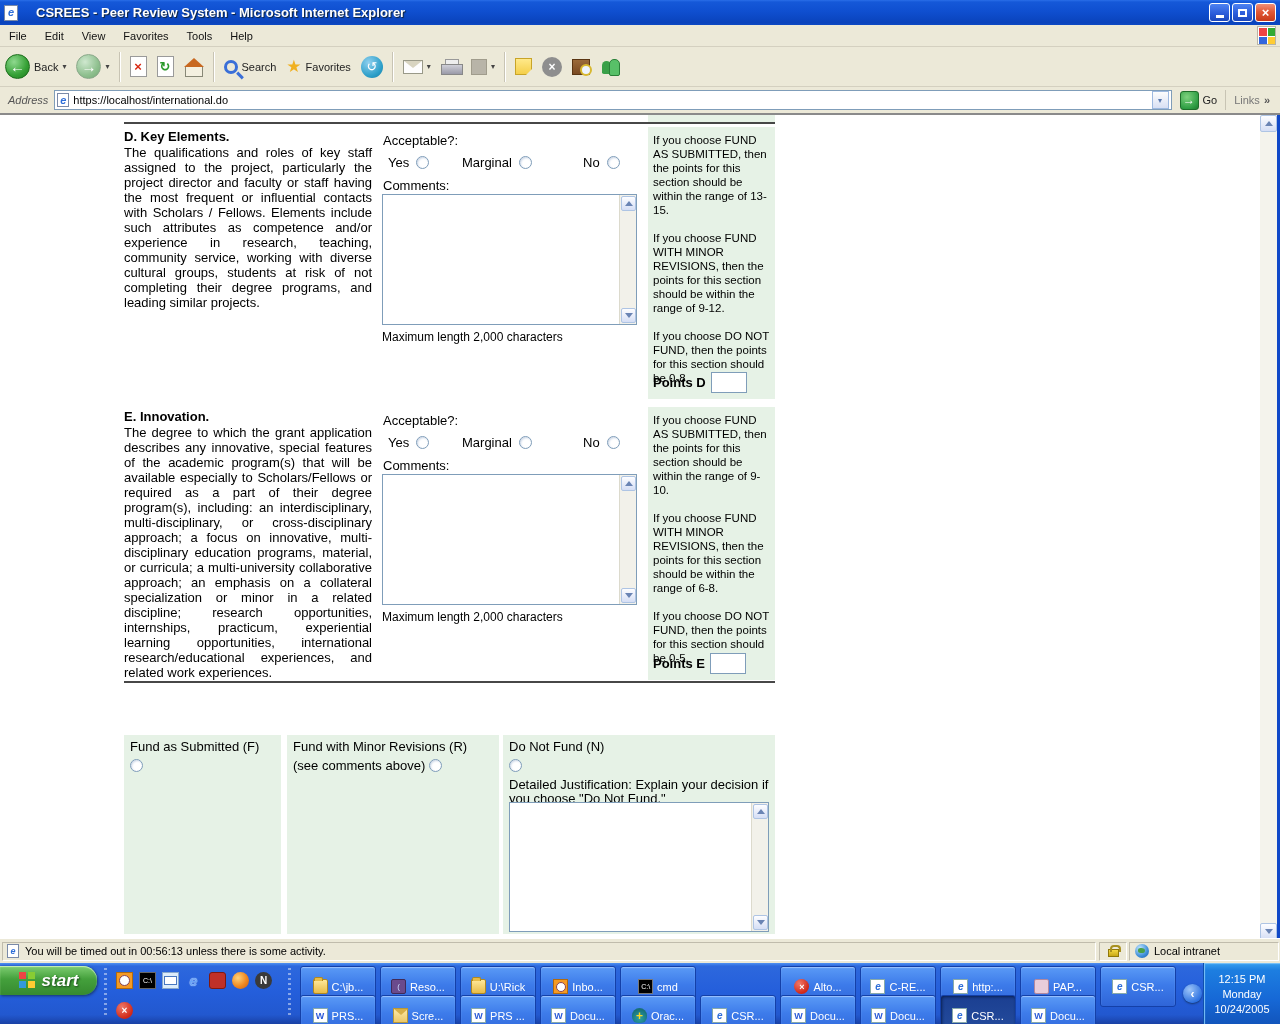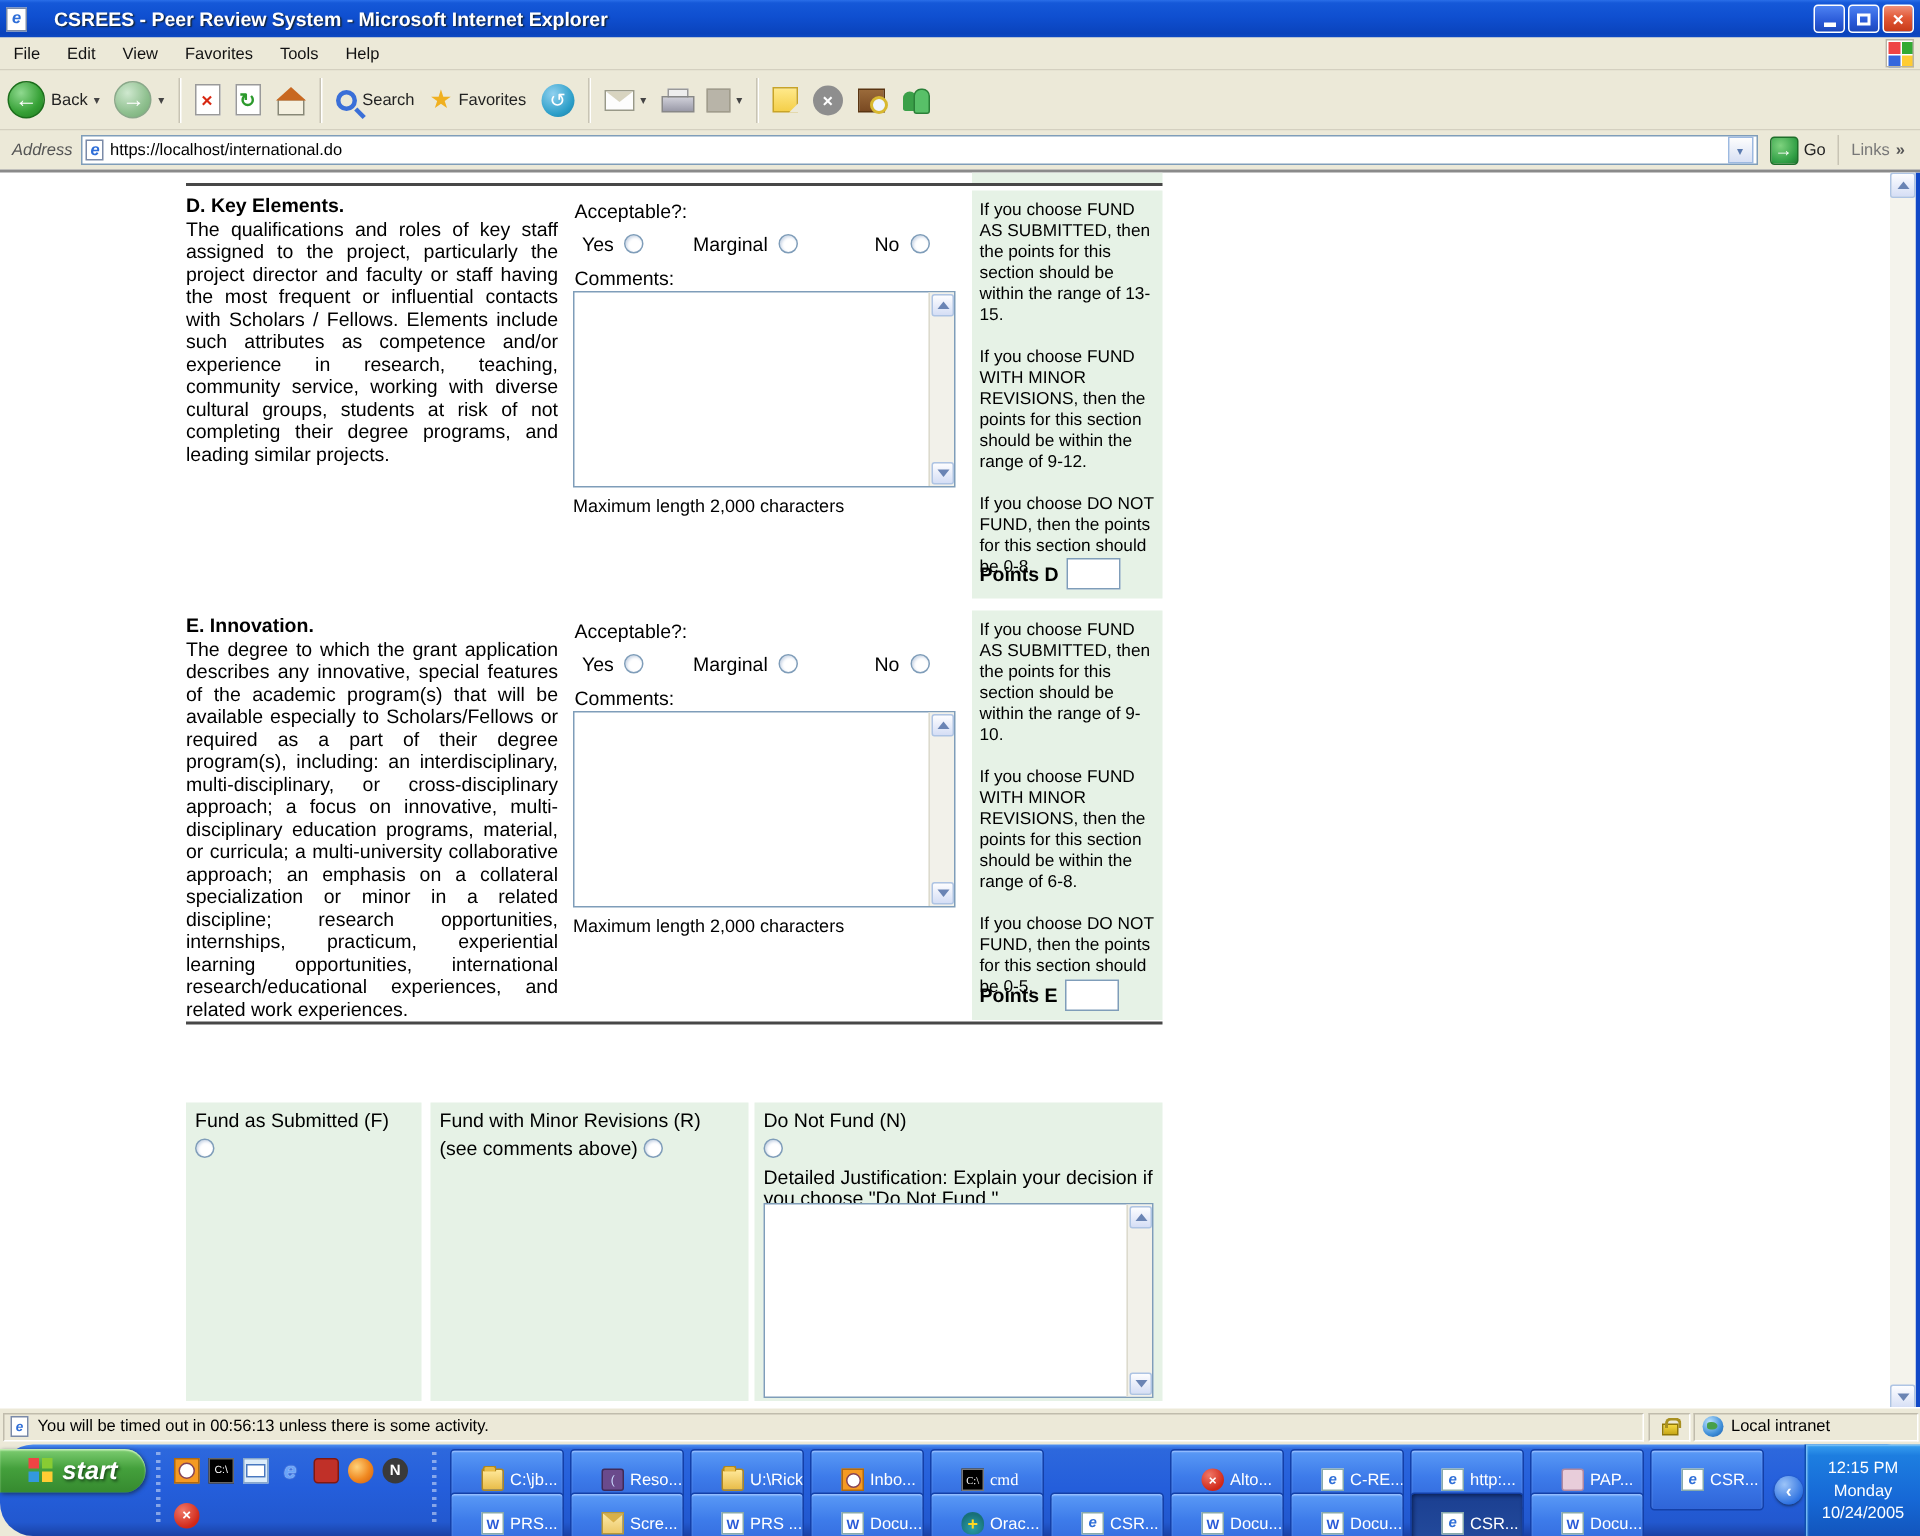--- a/index.html
+++ b/index.html
@@ -131,21 +131,21 @@
   .sb-pane { height:19px; margin:0 1px; border:1px solid; border-color:#c0bcac #fff #fff #c0bcac; display:flex; align-items:center; padding:0 5px; gap:5px; }
   .sb-lockpane { width:28px; justify-content:center; }
   .sb-zone { width:150px; }
   .lock { width:11px; height:8px; background:linear-gradient(#f4d840,#c8a818); border:1px solid #907808; position:relative; margin-top:4px; }
   .lock::before { content:""; position:absolute; left:1px; top:-5px; width:7px; height:5px; border:2px solid #a89020; border-bottom:none; border-radius:4px 4px 0 0; }
   .globe { width:14px; height:14px; border-radius:50%; background:radial-gradient(circle at 35% 30%,#bfe4ff,#3e8ed8 60%,#1a5aa8); position:relative; }
   .globe::after { content:""; position:absolute; left:3px; top:4px; width:7px; height:5px; background:#48a048; border-radius:40% 60% 50% 40%; }
 
   
   .taskbar { position:absolute; left:0; top:963px; width:1280px; height:61px;
-    background:linear-gradient(#4f91f2 0%,#2d68dd 5%,#245edb 48%,#2258cf 85%,#1941a5 100%);border-radius:22px; }
+    background:linear-gradient(#4f91f2 0%,#2d68dd 5%,#245edb 48%,#2258cf 85%,#1941a5 100%); }
   .startbtn { position:absolute; left:0; top:3px; width:97px; height:29px; border-radius:0 14px 14px 0;
     background:linear-gradient(#7ece72 0%,#44a03c 45%,#378c30 95%); box-shadow:inset 0 1px 1px #c8f0b8, 1px 1px 3px #123a; 
     display:flex; align-items:center; justify-content:center; gap:6px; color:#fff; font-weight:bold; font-style:italic; font-size:17px; text-shadow:1px 1px 2px #1a4a1a; }
   .sflag { width:17px; height:17px;
     background:linear-gradient(#e44,#e44) 0 0/7px 7px no-repeat,
                linear-gradient(#8c3,#8c3) 9px 0/7px 7px no-repeat,
                linear-gradient(#39d,#39d) 0 9px/7px 7px no-repeat,
                linear-gradient(#fc3,#fc3) 9px 9px/7px 7px no-repeat; }
   .qsep { position:absolute; top:5px; width:3px; height:50px;
     background:repeating-linear-gradient(to bottom, rgba(255,255,255,.45) 0 2px, transparent 2px 5px); }
@@ -155,21 +155,21 @@
   .i-cmd { background:#000; color:#fff; font-size:7px; border:1px solid #666; }
   .i-oe { background:#dcecfa; border:1px solid #88a8cc; position:relative; }
   .i-oe::after { content:""; width:11px; height:7px; background:#fff; border:1px solid #4878c0; } 
   .ielet { color:#6aa4f8; font-weight:bold; font-style:italic; font-size:15px; text-shadow:0 0 1px #fff; }
   .i-dragon { background:#c03028; border:1px solid #801810; border-radius:3px; }
   .i-fox { border-radius:50%; background:radial-gradient(circle at 35% 35%,#ffd27a,#f08820 55%,#c85a10); }
   .i-nets { border-radius:50%; background:#3a3a3a; color:#fff; font-weight:bold; font-size:10px; }
   .i-redx { border-radius:50%; background:radial-gradient(circle at 35% 30%,#f07868,#d02818 70%); color:#fff; font-weight:bold; font-size:10px; }
   .tbtn { position:absolute; width:76px; height:41px; border-radius:3px; border:1px solid #1440a8;
     background:linear-gradient(#5a9af6 0%,#3d7bea 45%,#2f65d8 100%); box-shadow:inset 0 1px 1px #9cc2ff;
-    color:#fff; font-size:11px; display:flex; align-items:center; gap:4px; padding:0 20px; overflow:hidden; white-space:nowrap; }
+    color:#fff; font-size:11px; display:flex; align-items:center; gap:4px; padding:0 20px; overflow:hidden; white-space:nowrap;justify-content:center; }
   .tbtn.active { background:linear-gradient(#1b3f91,#254d9e); box-shadow:inset 1px 1px 3px #0a1f50; }
   .mi { width:15px; height:15px; flex:none; display:flex; align-items:center; justify-content:center; font-size:8px; }
   .mi-folder { background:linear-gradient(#ffe89a,#e8bc48); border:1px solid #b08820; border-radius:1px 2px 2px 2px; position:relative; }
   .mi-folder::before { content:""; position:absolute; left:0; top:-3px; width:7px; height:3px; background:#e8bc48; border:1px solid #b08820; border-bottom:none; border-radius:2px 2px 0 0; }
   .mi-purple { background:#6a4a8c; border:1px solid #402a58; color:#cdf; border-radius:2px; }
   .mi-clockor { background:#f59a23; border:1px solid #b06a10; }
   .mi-clockor::after { content:""; width:8px; height:8px; border-radius:50%; background:#fff; border:1px solid #845; }
   .mi-cmd { background:#000; color:#fff; font-size:7px; border:1px solid #777; }
   .mi-redx { border-radius:50%; background:radial-gradient(circle at 35% 30%,#f07868,#d02818 70%); color:#fff; font-weight:bold; font-size:9px; }
   .mi-iedoc { background:#fff; border:1px solid #8aa; color:#2e6ed8; font-weight:bold; font-style:italic; font-size:10px; }
@@ -486,21 +486,21 @@
         <span>Reso...</span>
       </div>
     <div class="tbtn" style="left:460px; top:3px;">
         <span class="mi mi-folder"></span>
         <span>U:\Rick</span>
       </div>
     <div class="tbtn" style="left:540px; top:3px;">
         <span class="mi mi-clockor"></span>
         <span>Inbo...</span>
       </div>
-    <div class="tbtn" style="left:620px; top:3px;font-family:Liberation Serif, serif;">
+    <div class="tbtn" style="left:620px; top:3px;">
         <span class="mi mi-cmd">
           <span>C:\</span>
         </span>
         <span>cmd</span>
       </div>
     <div class="tbtn" style="left:700px; top:3px;margin-top:32px;">
         <span class="mi mi-cmd">
           <span>C:\</span>
         </span>
         <span>cmd ...</span>

